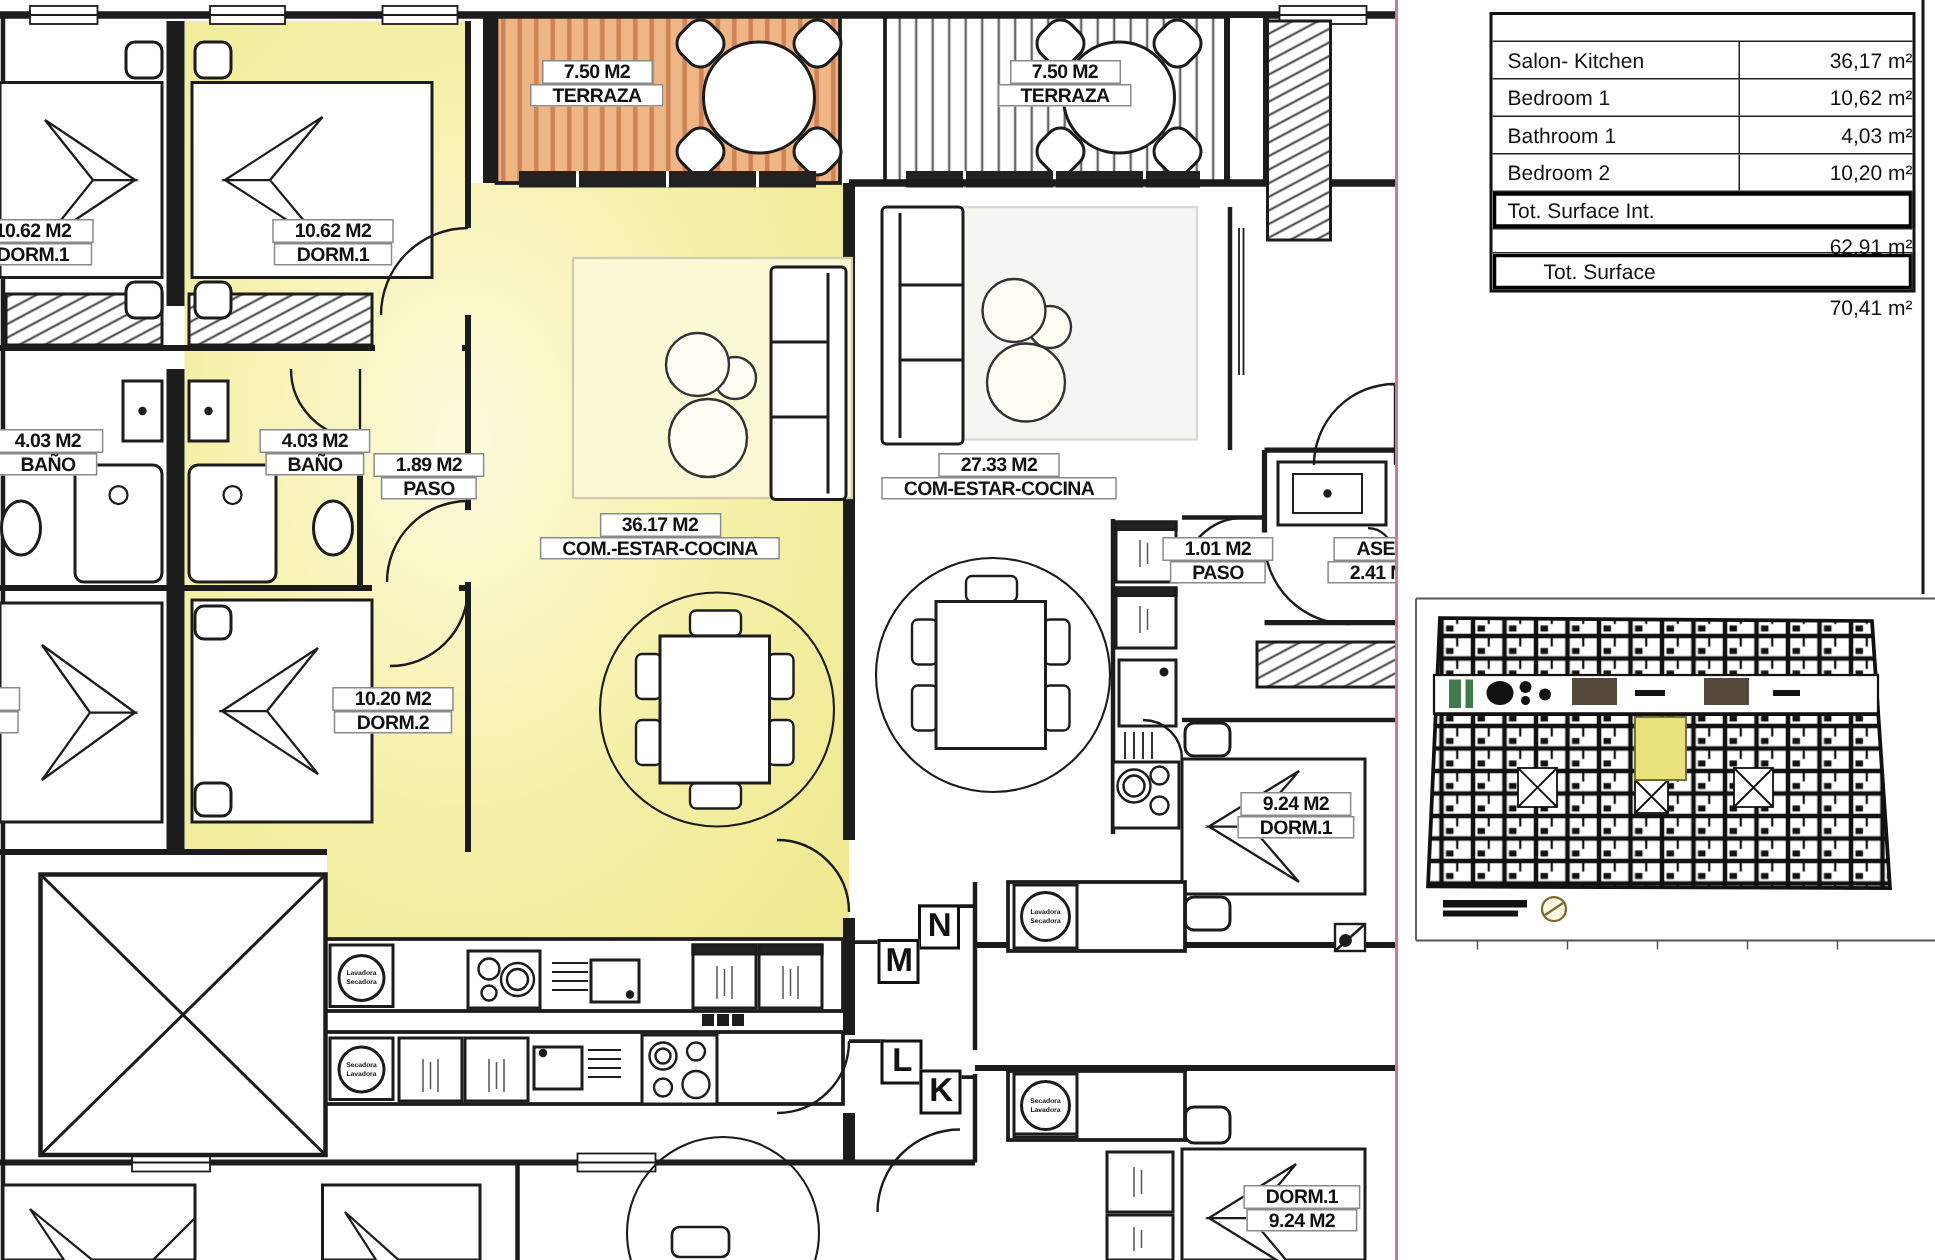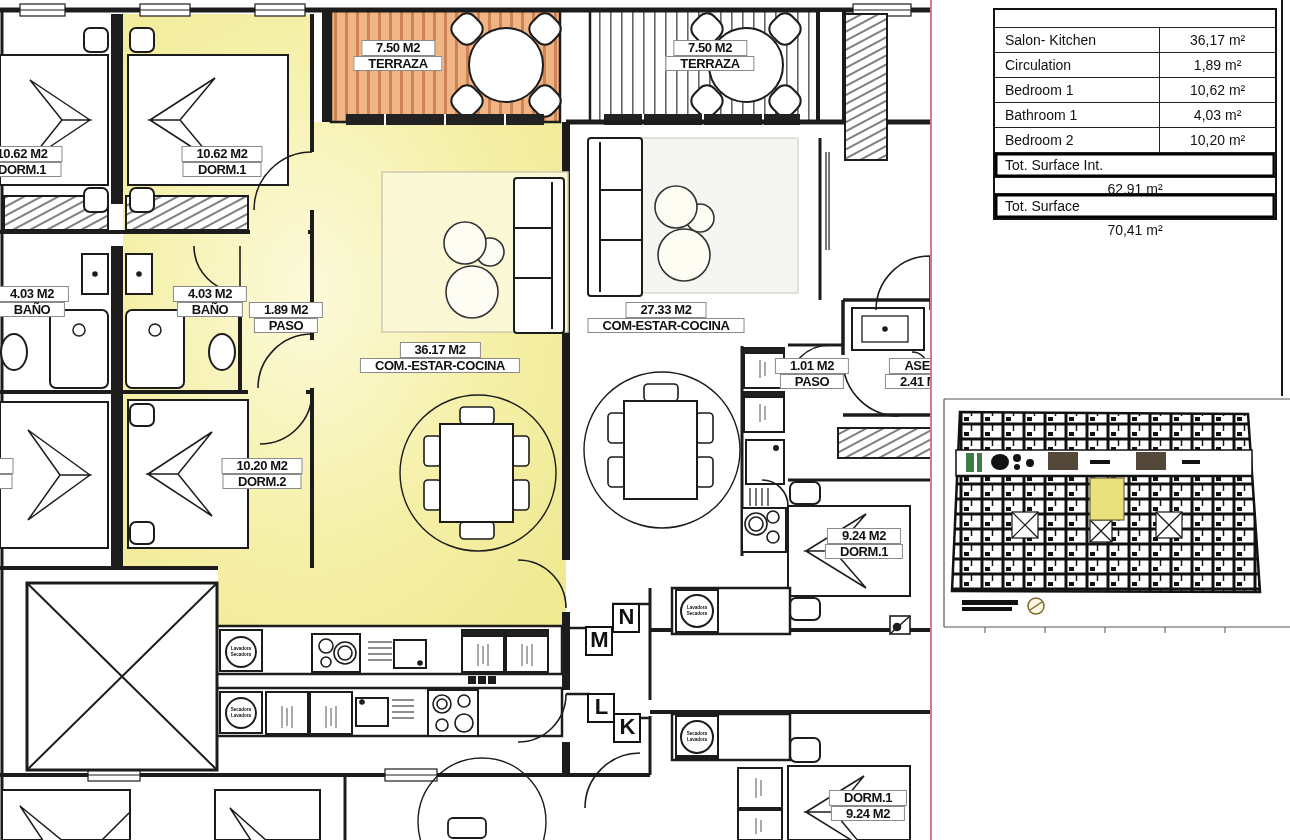--- a/index.html
+++ b/index.html
@@ -17,23 +17,23 @@
   
   .cutline{position:absolute;left:930px;top:0;width:2px;height:840px;background:#d2798f;z-index:6;}
   .sheetline{position:absolute;left:1281px;top:0;width:2px;height:396px;background:#161616;z-index:2;}
   
   .apt-table{position:absolute;left:993px;top:8px;width:280px;border:2px solid #111;background:#fff;z-index:4;}
   .t-title{height:27px;line-height:27px;text-align:center;font-weight:bold;font-size:19px;
            letter-spacing:1.5px;border-bottom:1.5px solid #111;}
   .t-blank{height:17px;border-bottom:1px solid #222;}
   .t-blank2{height:15px;border-bottom:1px solid #222;}
   .t-row{display:flex;height:24px;line-height:24px;border-bottom:1px solid #222;font-size:14px;}
-  .t-row:last-child{border-bottom:none;}
+  .t-row:last-child{border-bottom:none;padding-left:24px;}
   .t-label{flex:0 0 59%;padding-left:10px;border-right:1.5px solid #222;box-sizing:border-box;}
-  .t-val{flex:1;text-align:center;}
+  .t-val{flex:1;text-align:right;}
   .t-row.boxed{box-shadow:inset 0 0 0 2.5px #000;flex-direction:column;}
   
   .miniplan{position:absolute;left:940px;top:394px;width:350px;height:246px;z-index:3;}
 </style>
 </head>
 <body>
 
 <div class="stage">
 
   <div class="plan">
@@ -495,24 +495,20 @@
   <div class="cutline"></div>
   <div class="sheetline"></div>
 
   <div class="apt-table">
     <div class="t-blank"></div>
     <div class="t-row">
       <span class="t-label">Salon- Kitchen</span>
       <span class="t-val">36,17 m²</span>
     </div>
     <div class="t-row">
-      <span class="t-label">Circulation</span>
-      <span class="t-val">1,89 m²</span>
-    </div>
-    <div class="t-row">
       <span class="t-label">Bedroom 1</span>
       <span class="t-val">10,62 m²</span>
     </div>
     <div class="t-row">
       <span class="t-label">Bathroom 1</span>
       <span class="t-val">4,03 m²</span>
     </div>
     <div class="t-row">
       <span class="t-label">Bedroom 2</span>
       <span class="t-val">10,20 m²</span>

